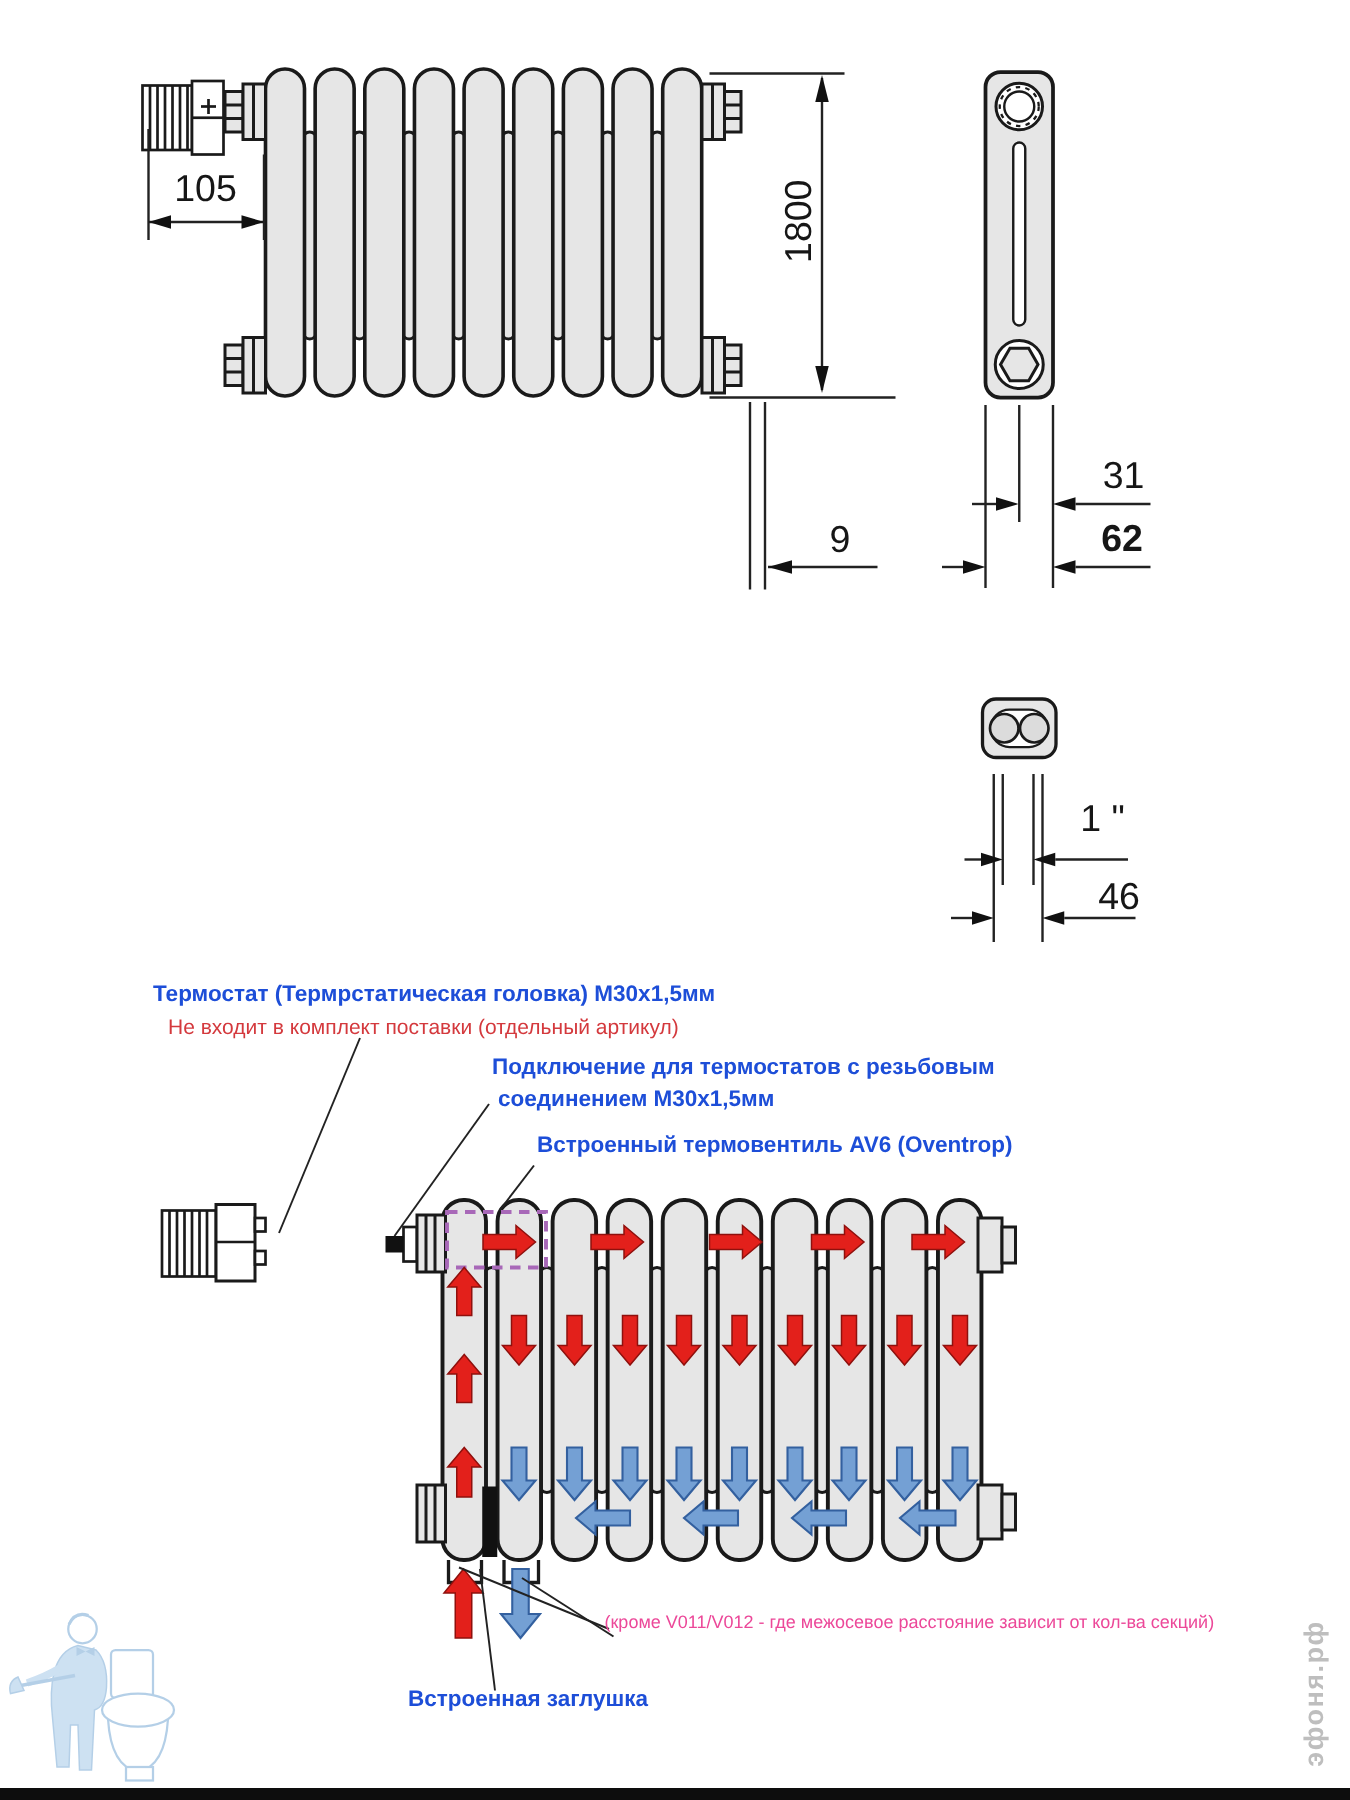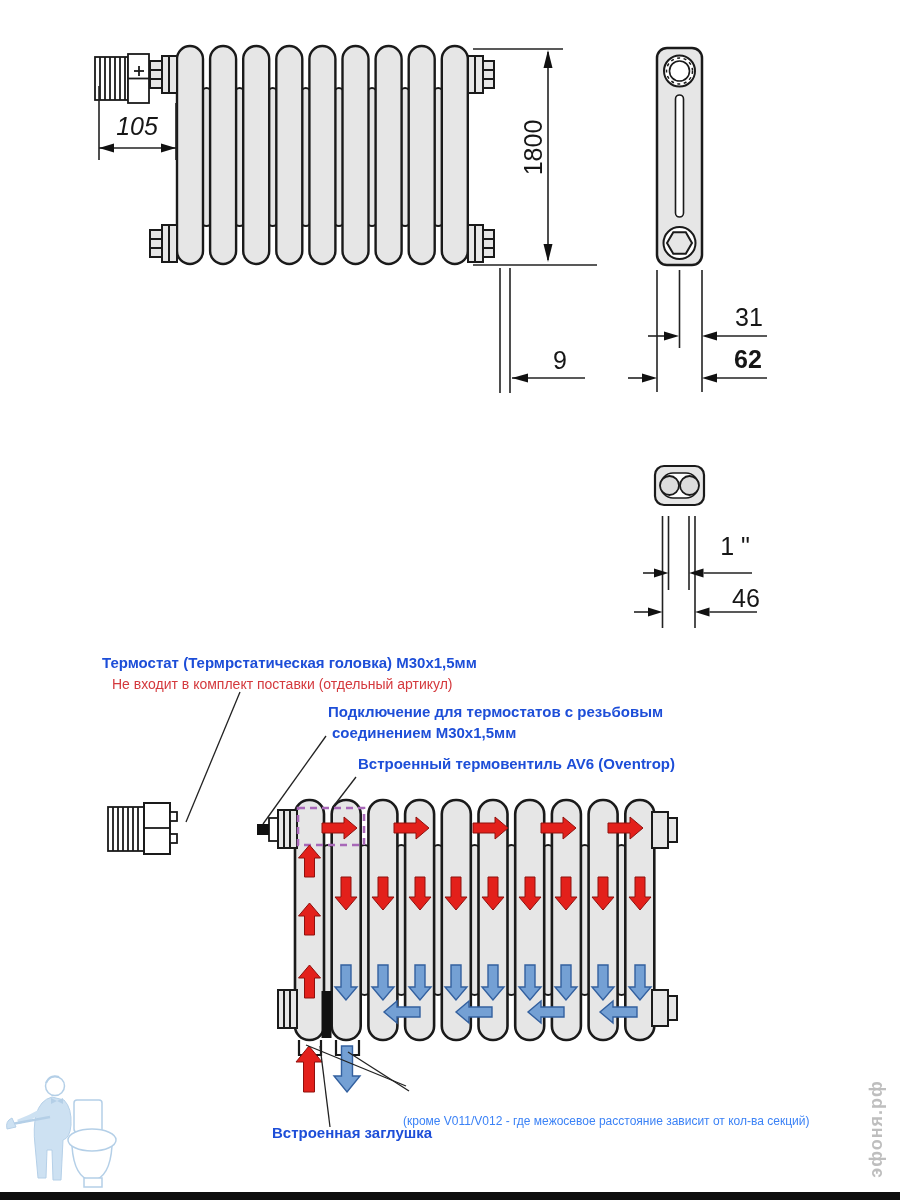--- a/index.html
+++ b/index.html
@@ -267,31 +267,31 @@
     <path d="M40,1112 Q30,1118 18,1122" fill="none" stroke="#bdd7ee" stroke-width="5"></path>
     <line x1="12" y1="1124" x2="50" y2="1117" stroke="#9cc0e0" stroke-width="2.5"></line>
     <path d="M12,1118 q-7,3 -5,11 l9,-2 z" fill="#bdd7ee" stroke="#9cc0e0" stroke-width="1"></path>
     <circle cx="55" cy="1086" r="9.5" fill="#fff" stroke="#9cc0e0" stroke-width="1.5"></circle>
     <path d="M46,1083 Q50,1074 59,1077" fill="none" stroke="#9cc0e0" stroke-width="2"></path>
     <polygon points="51,1098 57,1101 51,1104" fill="#9cc0e0"></polygon>
     <polygon points="63,1098 57,1101 63,1104" fill="#9cc0e0"></polygon>
   </g>
 </svg>
 
-<div class="dim" style="left:97px;top:114px;width:80px;font-style:italic;">105</div>
+<div class="dim" style="left:97px;top:114px;width:80px;">105</div>
 <div class="dim rot" style="left:488px;top:135px;width:90px;">1800</div>
 <div class="dim" style="left:525px;top:348px;width:70px;">9</div>
 <div class="dim" style="left:714px;top:305px;width:70px;">31</div>
 <div class="dim" style="left:713px;top:347px;width:70px;font-weight:bold;">62</div>
 <div class="dim" style="left:700px;top:534px;width:70px;">1 "</div>
 <div class="dim" style="left:711px;top:586px;width:70px;">46</div>
 
 <div class="ann" style="left:102px;top:654px;">Термостат (Термрстатическая головка) М30х1,5мм</div>
 <div class="ann note" style="left: 112px; top: 676px; color: rgb(212, 57, 61);">Не входит в комплект поставки (отдельный артикул)</div>
 <div class="ann" style="left:328px;top:703px;">Подключение для термостатов с резьбовым</div>
 <div class="ann" style="left:332px;top:724px;">соединением М30х1,5мм</div>
 <div class="ann" style="left:358px;top:755px;">Встроенный термовентиль AV6 (Oventrop)</div>
-<div class="ann fine" style="left: 403px; top: 1114px; color: #3b82f6;">(кроме V011/V012 - где межосевое расстояние зависит от кол-ва секций)</div>
+<div class="ann fine" style="left: 403px; top: 1074px; color: #ec4899;">(кроме V011/V012 - где межосевое расстояние зависит от кол-ва секций)</div>
 <div class="ann" style="left:272px;top:1124px;">Встроенная заглушка</div>
 
 <div class="wm-site">эфоня.рф</div>
 <div class="bottombar"></div>
 </div>
 
 </body></html>

